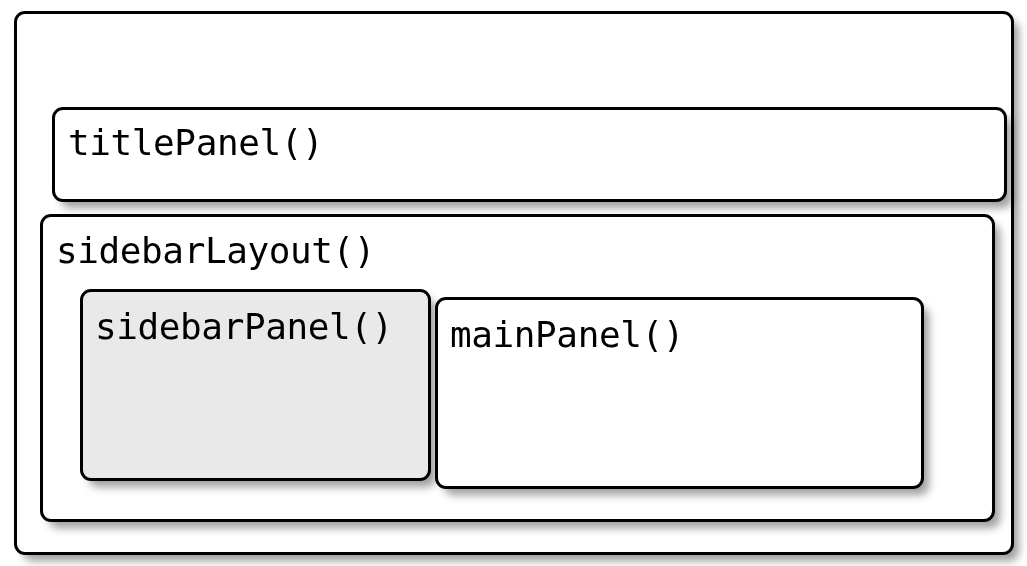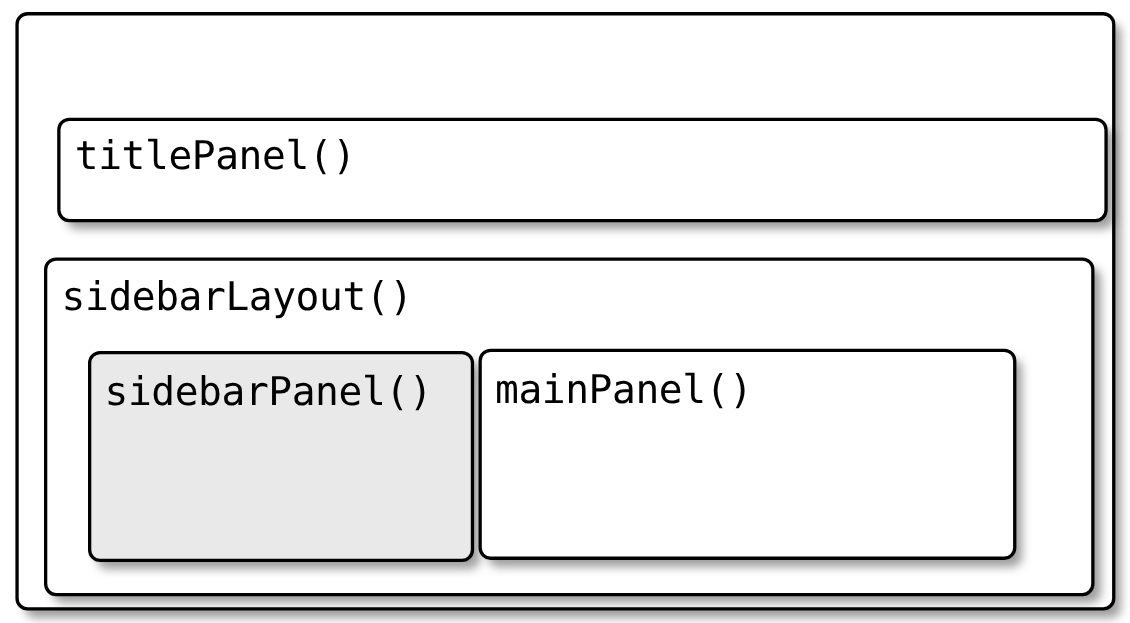--- a/index.html
+++ b/index.html
@@ -69,31 +69,30 @@
     left: 13px;
     top: 12px;
   }
 
   
   #sidebar-layout {
     left: 23px;
     top: 200px;
     width: 955px;
     height: 308px;
-    margin-top: 20px;
   }
   #sidebar-layout-label {
     left: 13px;
     top: 13px;
   }
 
   
   #sidebar-panel {
     left: 37px;
-    top: 82px;
+    top: 72px;
     width: 351px;
     height: 192px;
     background: #e9e9e9;
     padding-left: 25px;
   }
   #sidebar-panel-label {
     left: 12px;
     top: 14px;
   }
 

